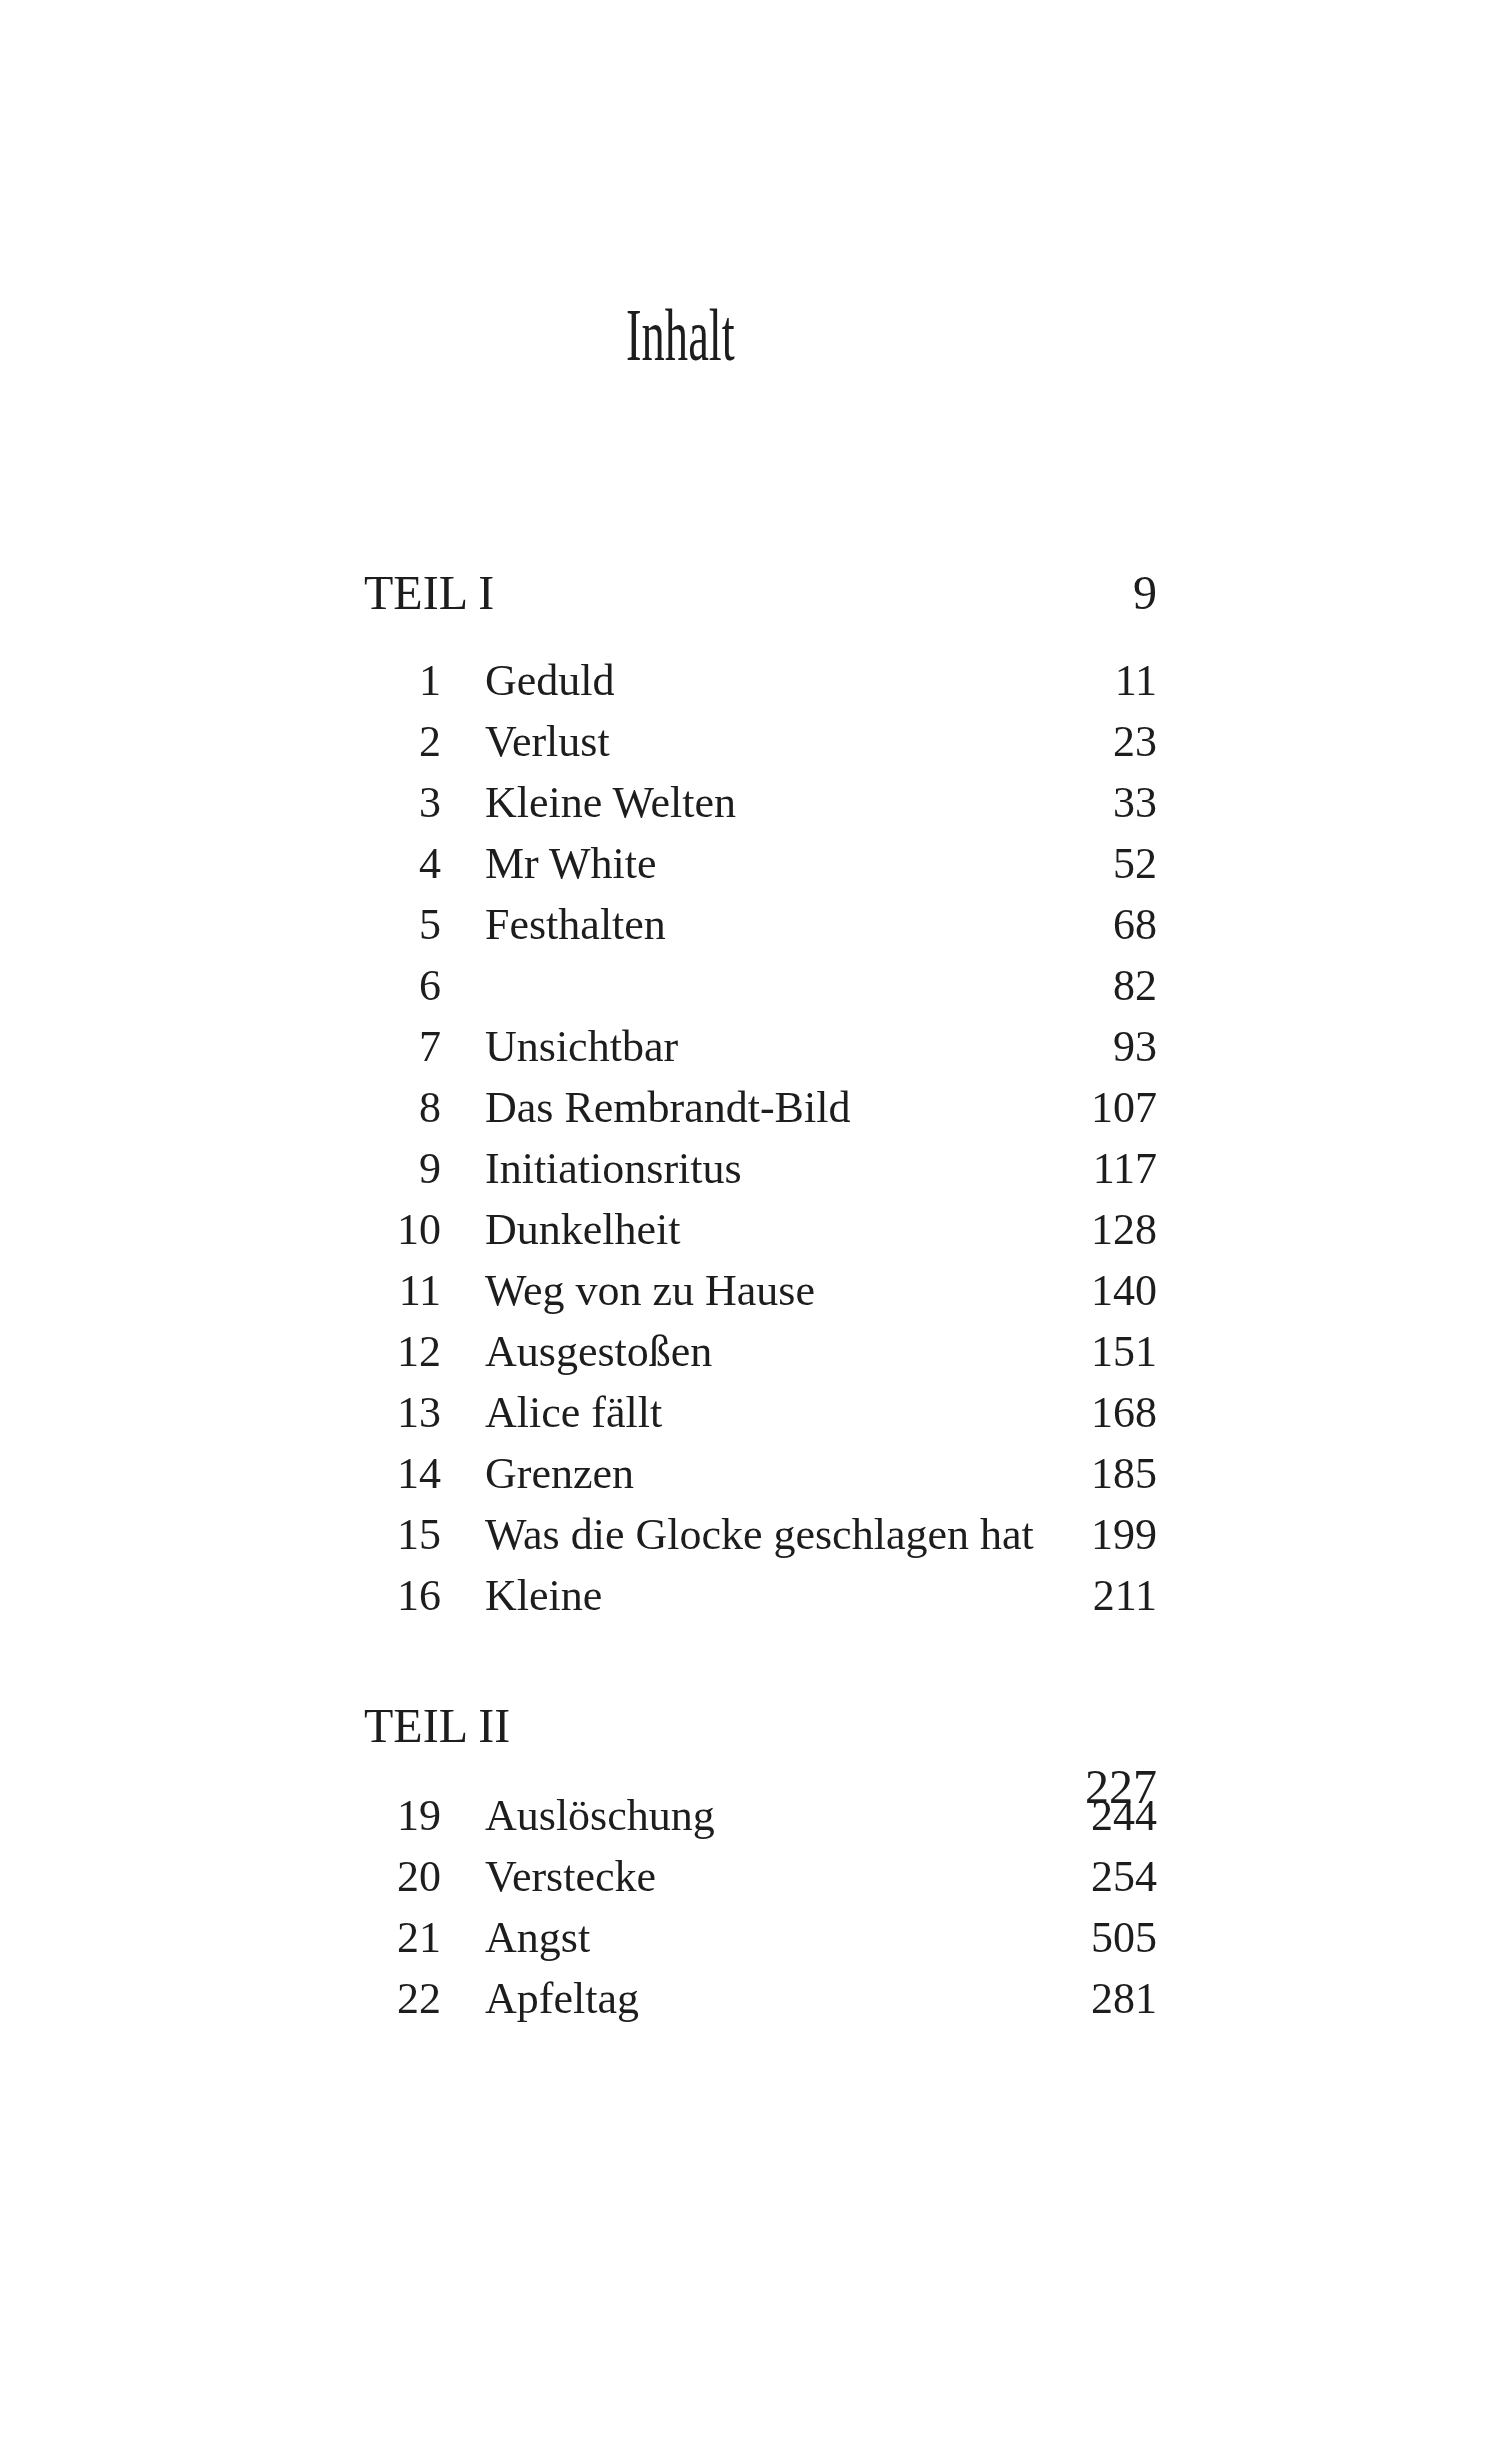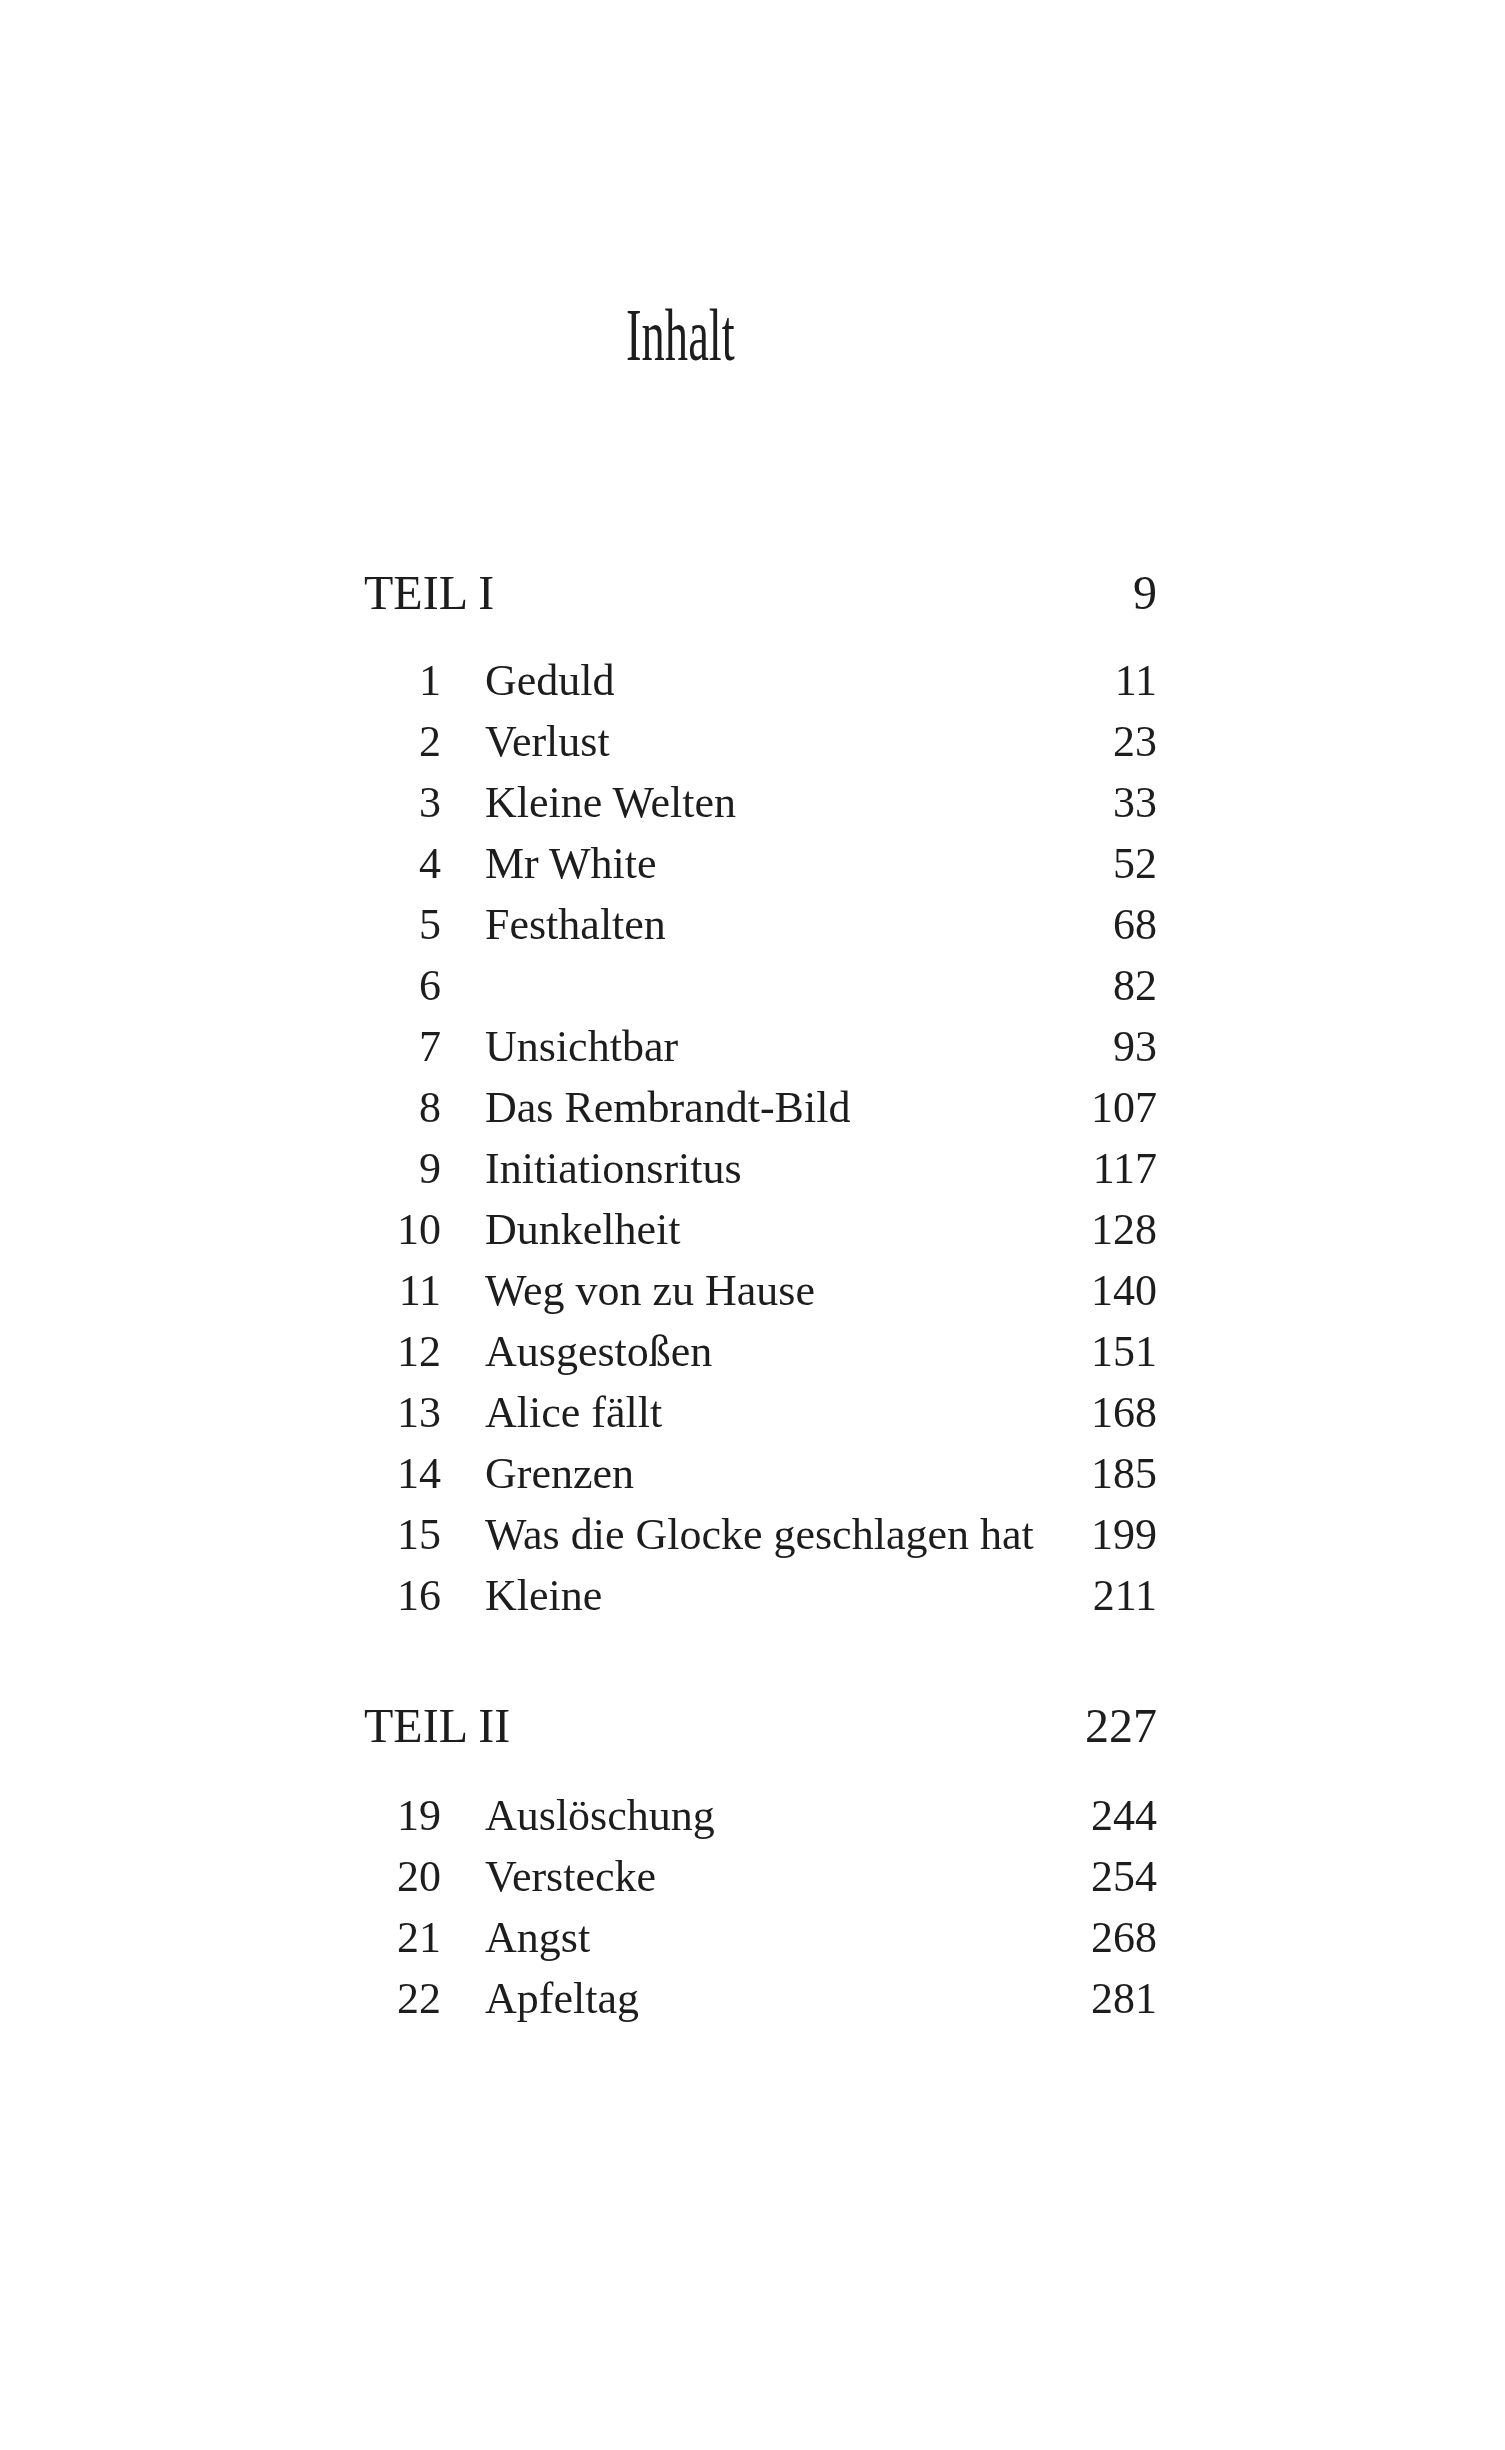--- a/index.html
+++ b/index.html
@@ -32,21 +32,21 @@
     width: 833px;
   }
   .row {
     display: flex;
     height: 61px;
     line-height: 61px;
     white-space: nowrap;
     margin-left: 40px;
   }
   .part-row { font-size: 48px; }
-  .part-row.second { margin-top: 69px; }
+  .part-row.second { margin-top: 69px; flex-direction: column; }
   .chapter-row { font-size: 44px; }
   .chapters.first { margin-top: 27px; }
   .chapters.second { margin-top: 29px; }
   .num {
     flex: none;
     width: 77px;
     text-align: right;
   }
   .ctitle {
     padding-left: 44px;
@@ -161,21 +161,21 @@
       <span class="pg">244</span>
     </div>
     <div class="row chapter-row">
       <span class="num">20</span>
       <span class="ctitle">Verstecke</span>
       <span class="pg">254</span>
     </div>
     <div class="row chapter-row">
       <span class="num">21</span>
       <span class="ctitle">Angst</span>
-      <span class="pg">268</span>
+      <span class="pg">505</span>
     </div>
     <div class="row chapter-row">
       <span class="num">22</span>
       <span class="ctitle">Apfeltag</span>
       <span class="pg">281</span>
     </div>
   </div>
 
 </div>
 

